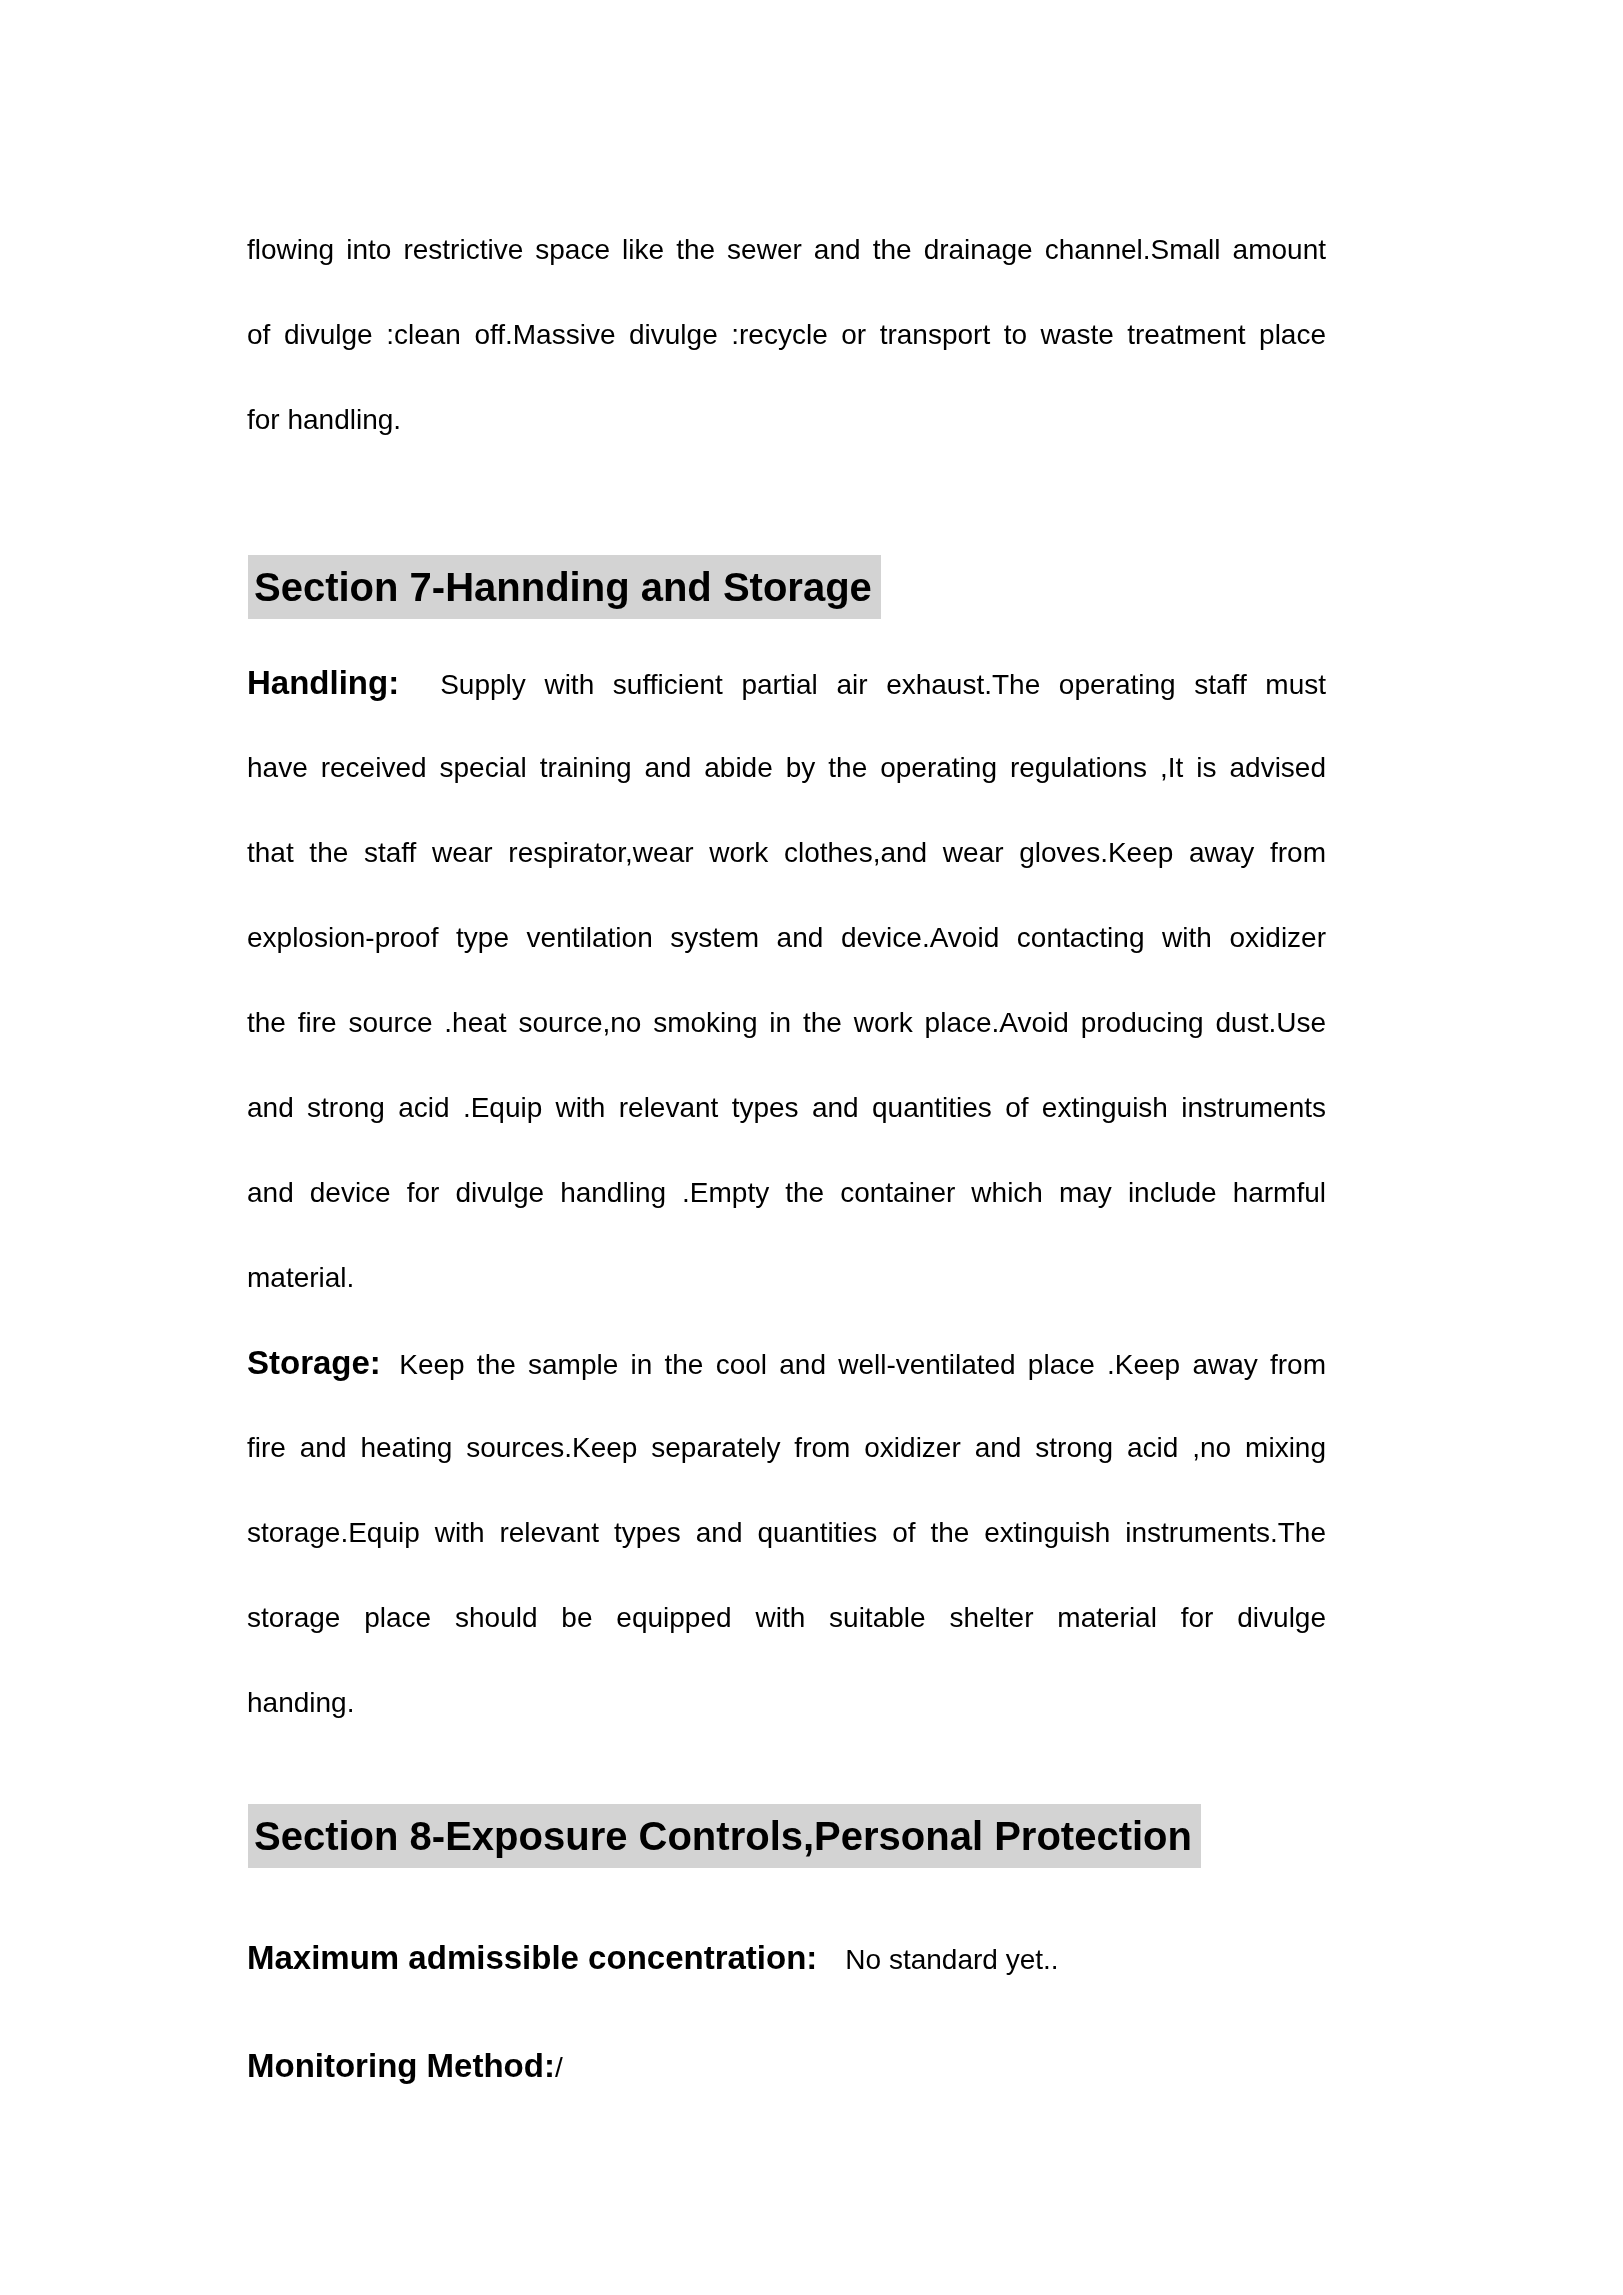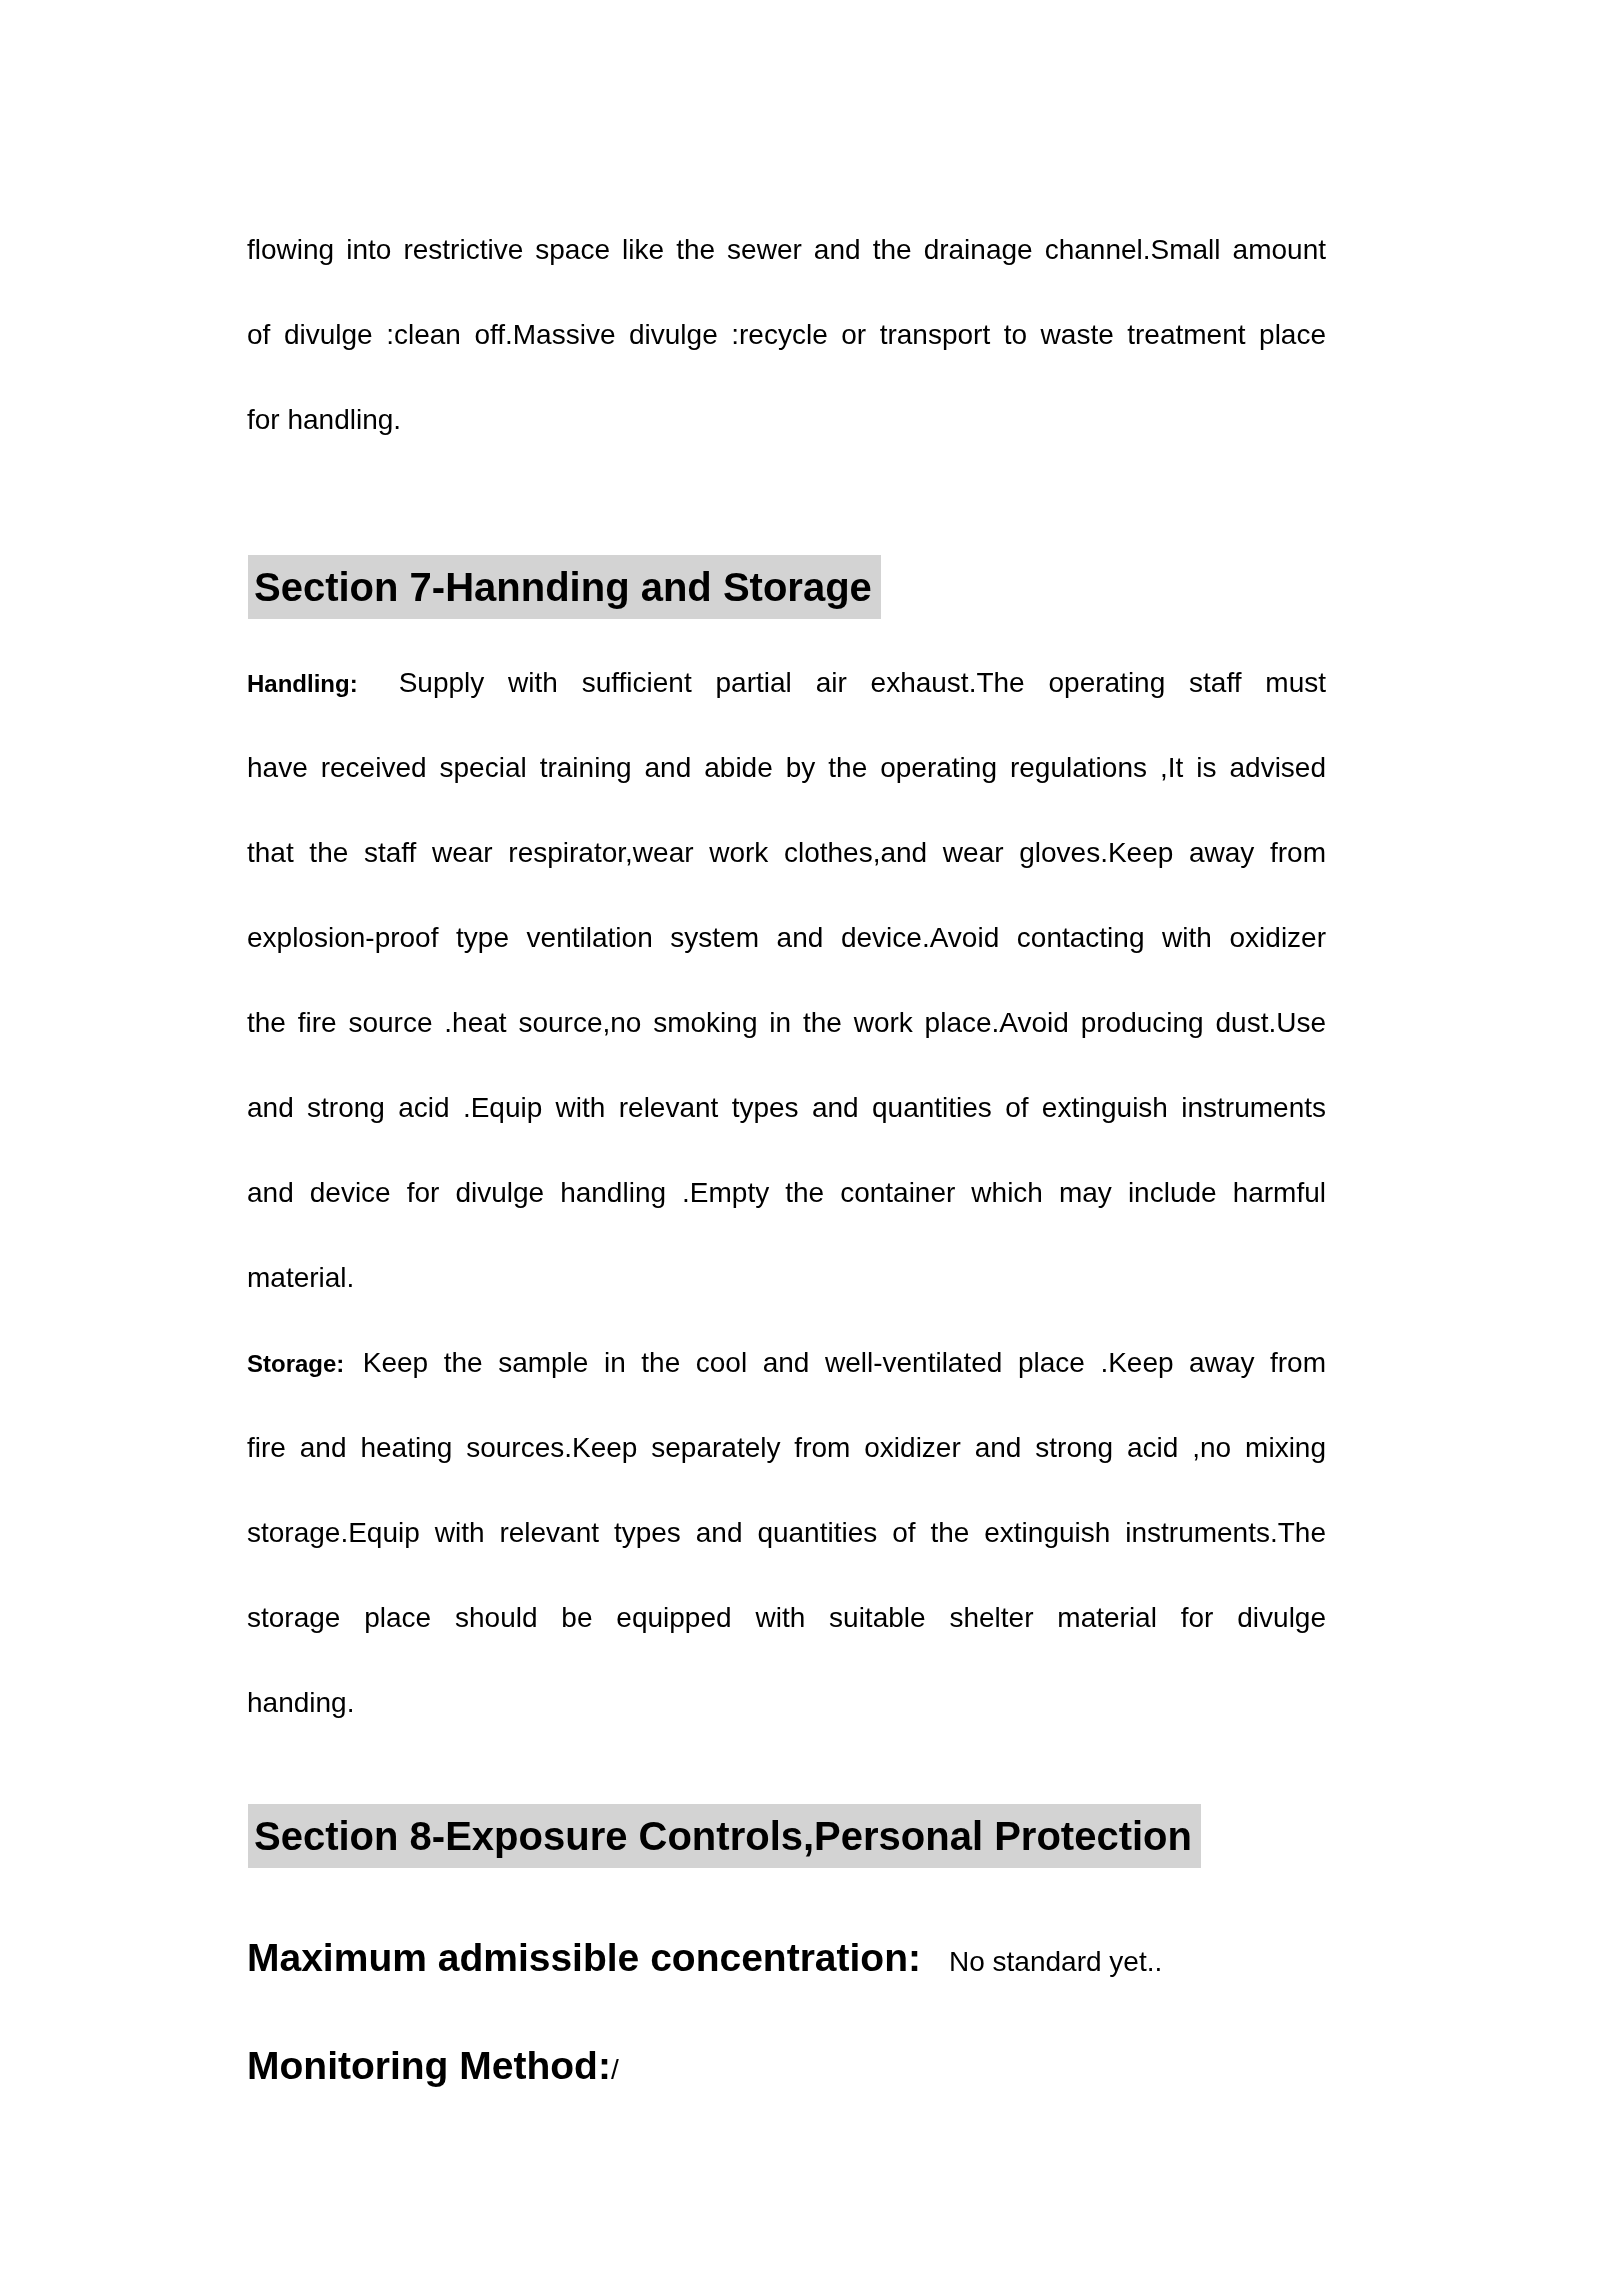--- a/index.html
+++ b/index.html
@@ -28,21 +28,21 @@
     text-align-last: justify;
     letter-spacing: 0px;
     white-space: normal;
   }
   .bline.lastline {
     text-align-last: left;
   }
   
   .plabel {
     font-weight: bold;
-    font-size: 24px;
+    font-size: 33px;
   }
   .gap-80 { display: inline-block; width: 41px; }
   .gap-36 { display: inline-block; width: 18.4px; }
   .gap-55 { display: inline-block; width: 28px; }
   
   .heading-wrap {
     height: 64px;
     margin-left: 7px;
   }
   .heading {
@@ -55,21 +55,21 @@
     margin-left: -6.1px;
     white-space: nowrap;
   }
   
   .labelrow {
     font-size: 28px;
     line-height: 85px;
     height: 85px;
     white-space: nowrap;
   }
-  .labelrow .plabel { font-size: 39px; }
+  .labelrow .plabel { font-size: 33px; }
   .m-intro    { margin-top: 199px; }
   .m-s7head   { margin-top: 93px; }
   .m-handling { margin-top: 21px; }
   .m-storage  { margin-top: 0px; }
   .m-s8head   { margin-top: 59px; }
   .m-row1     { margin-top: 47px; }
   .m-row2     { margin-top: 22.5px; }
 </style>
 </head>
 <body>

